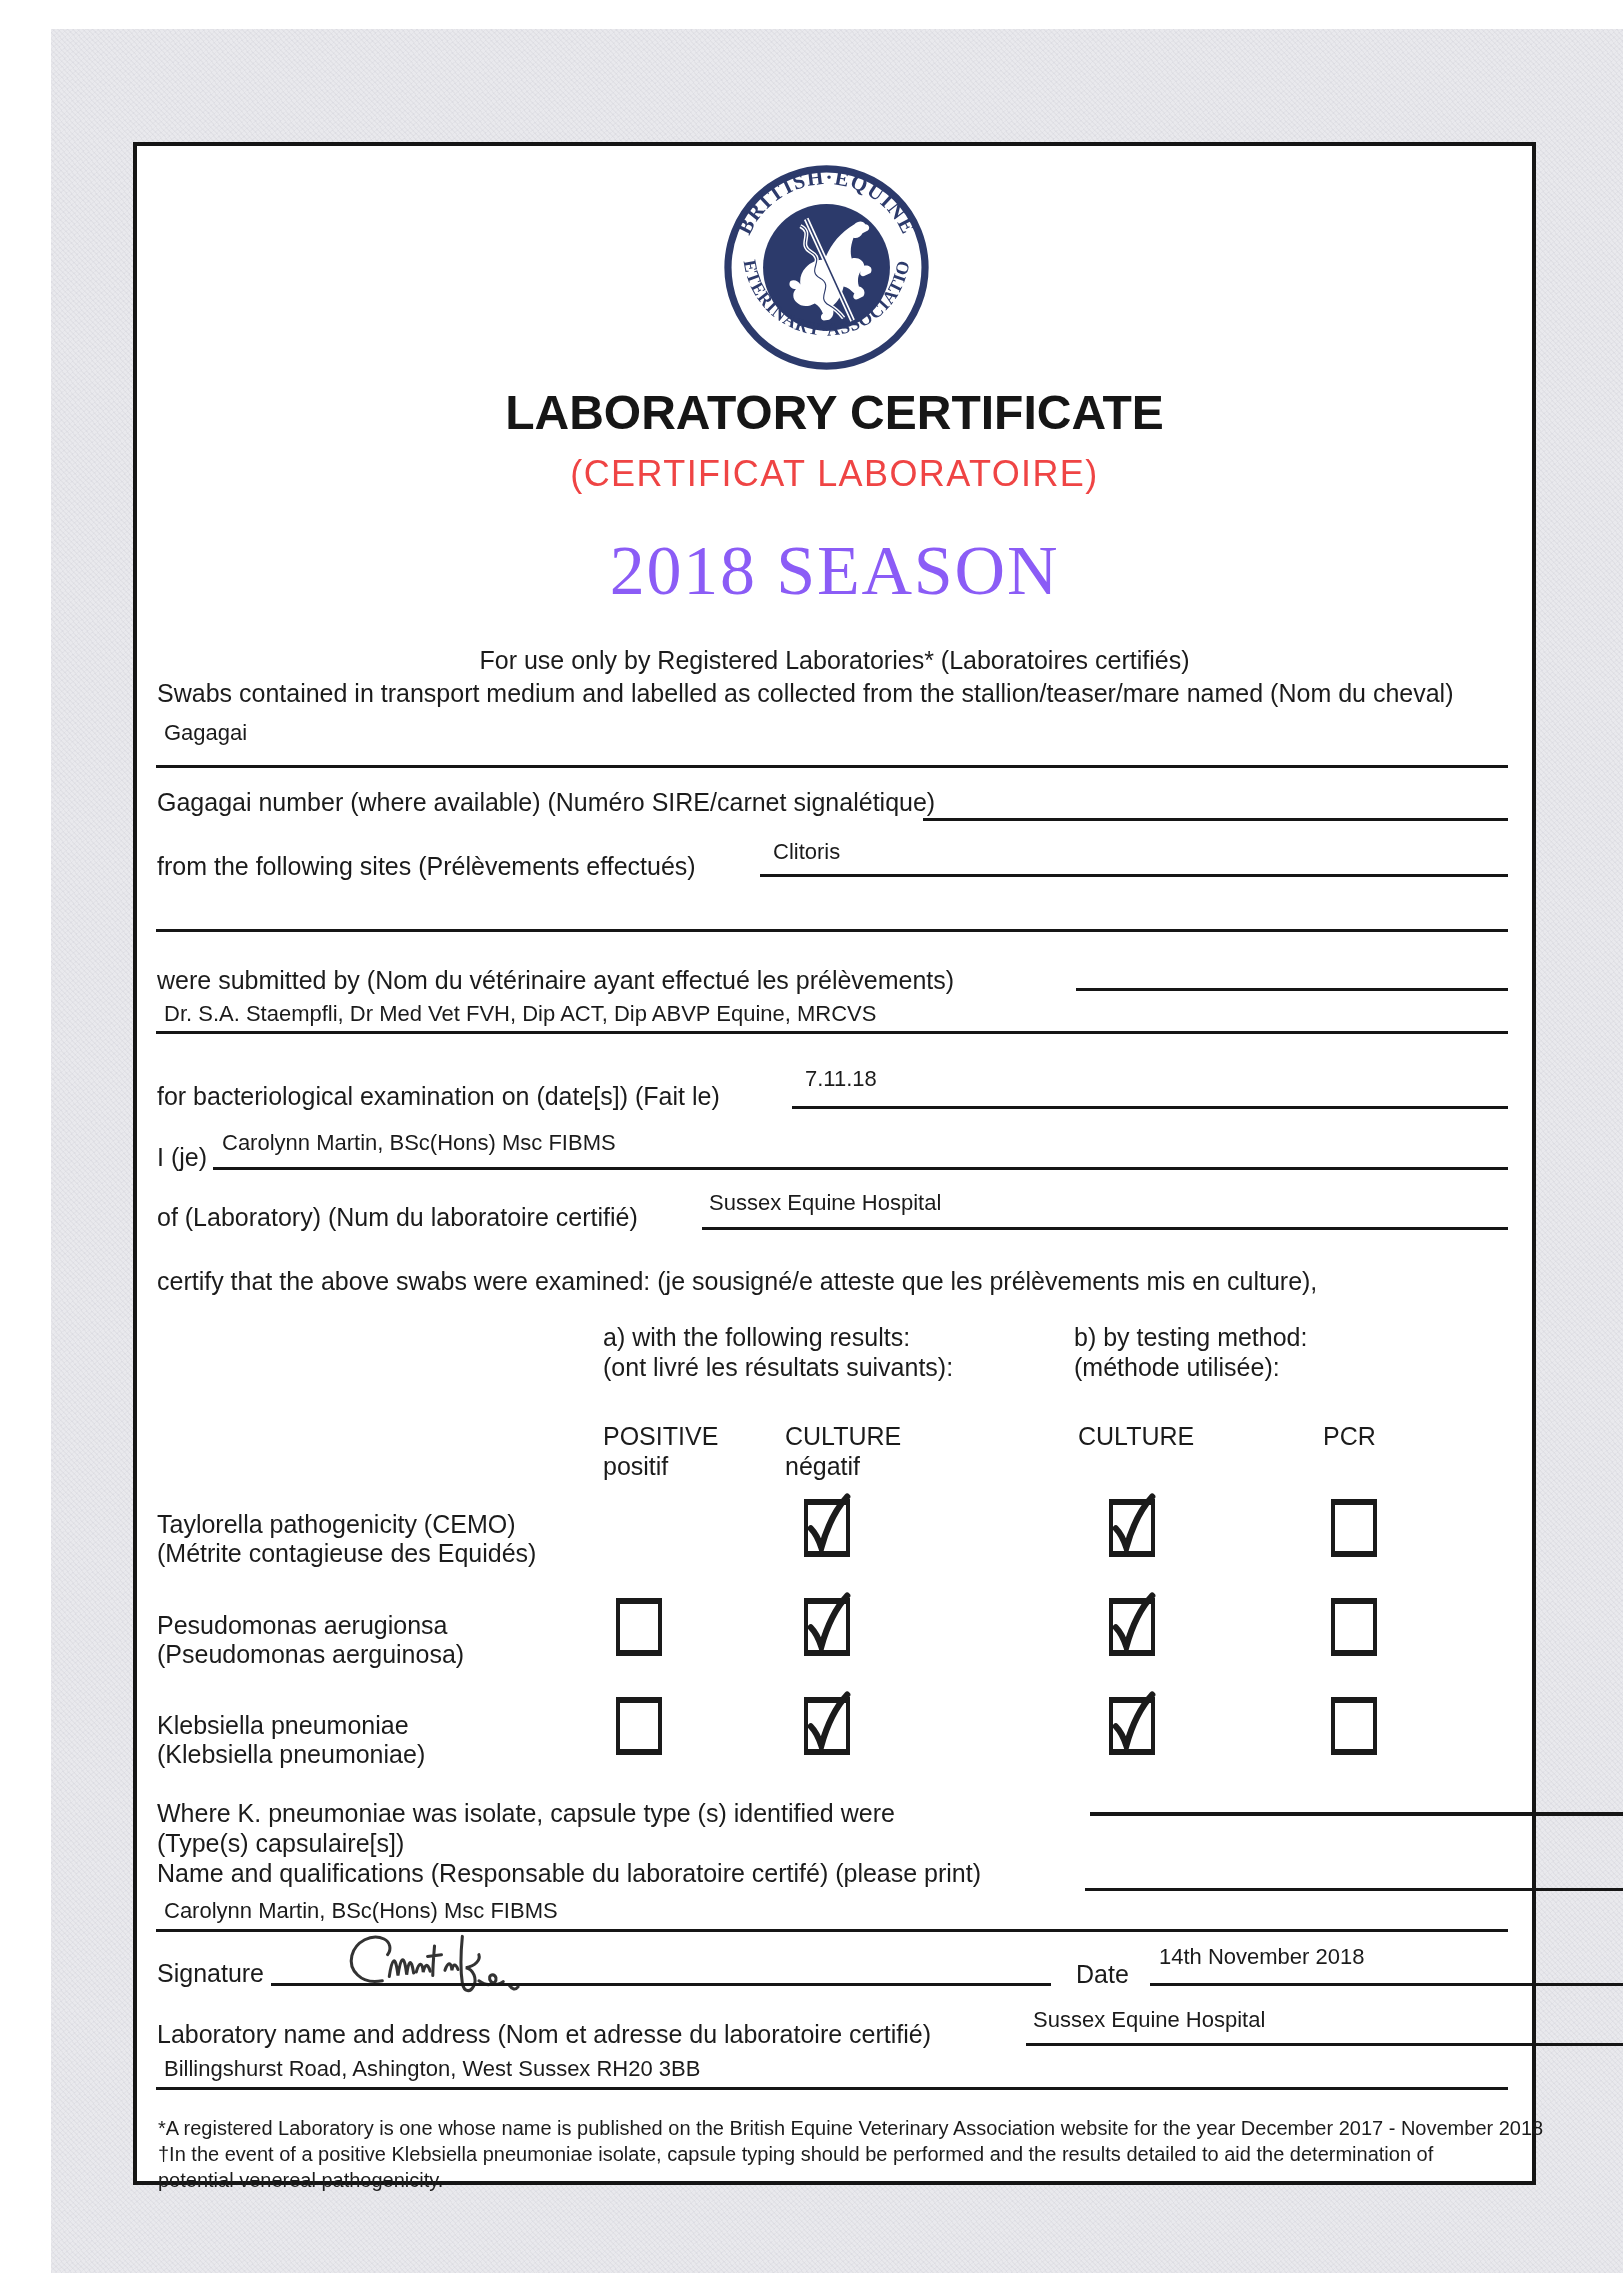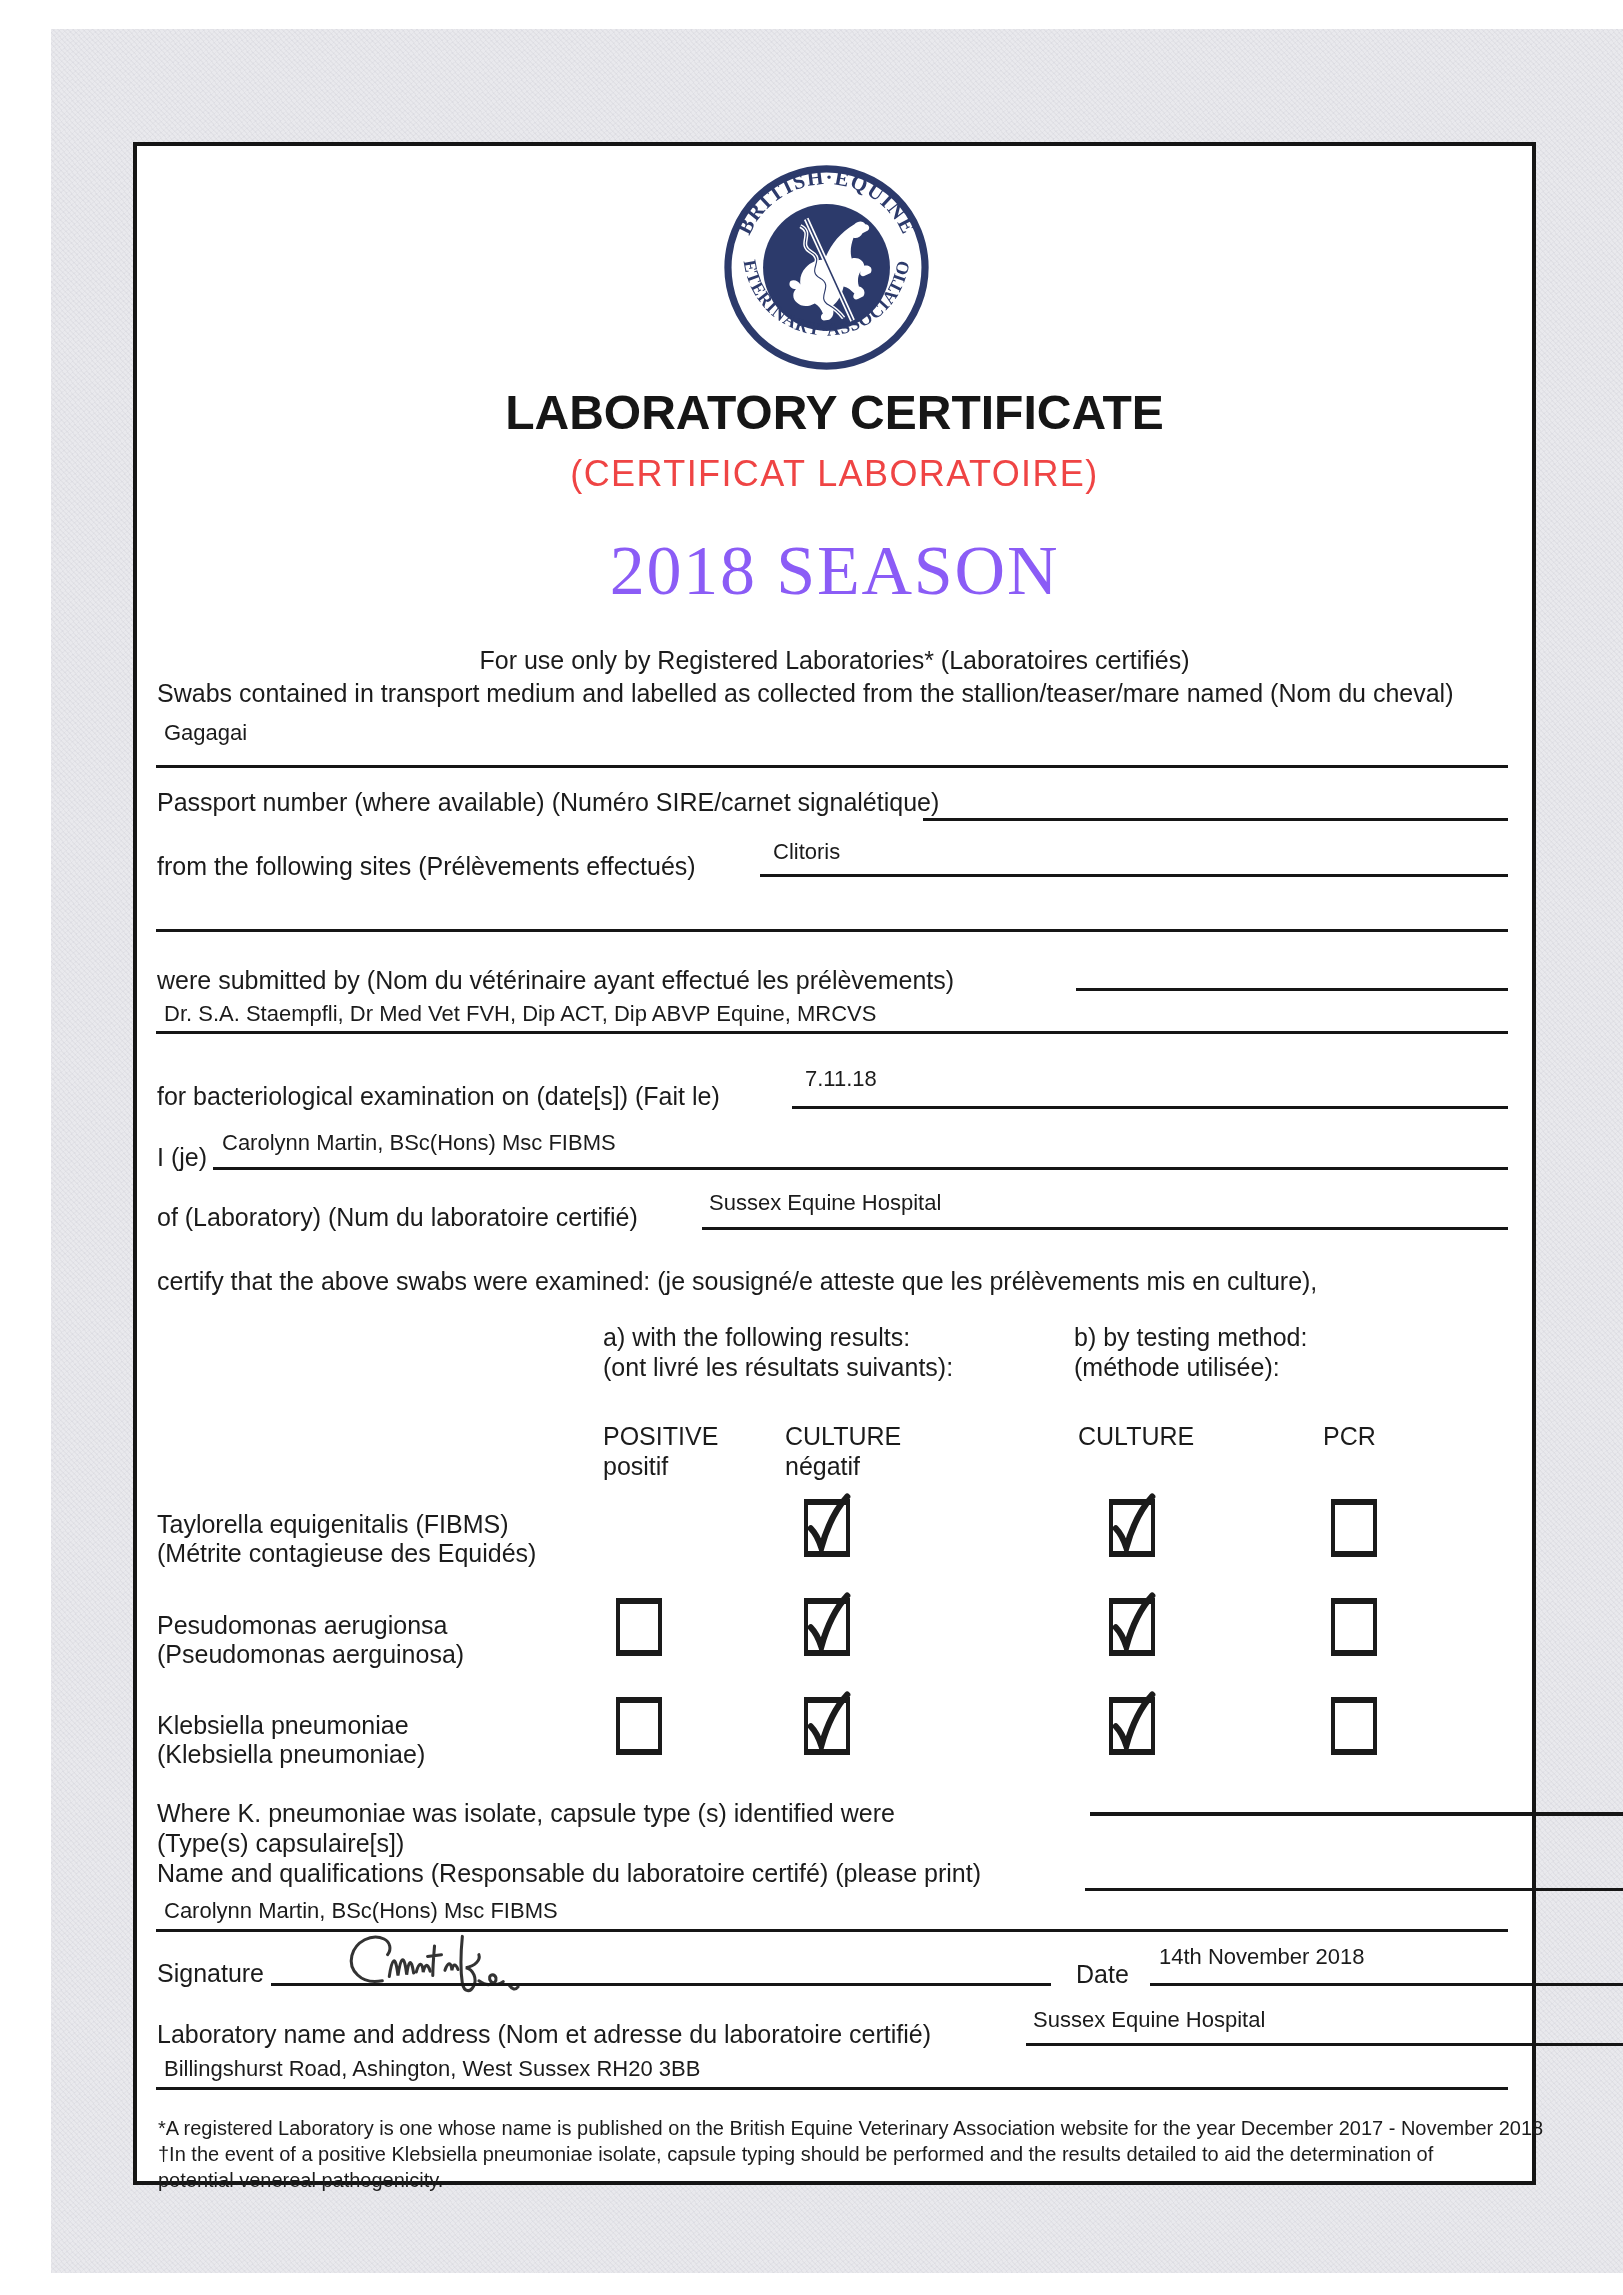--- a/index.html
+++ b/index.html
@@ -73,21 +73,21 @@
 
     <div class="abs center title-main" style="top:239px;">LABORATORY CERTIFICATE</div>
     <div class="abs center title-sub" style="top:307px;">(CERTIFICAT LABORATOIRE)</div>
     <div class="abs center title-season" style="top:385px;">2018 SEASON</div>
     <div class="abs lbl" style="left:20px;top:533px;right:18.4px;">Swabs contained in transport medium and labelled as collected from the stallion/teaser/mare named (Nom du cheval)</div>
 
     <div class="abs center restriction" style="top:500px;">For use only by Registered Laboratories* (Laboratoires certifiés)</div>
     <div class="abs val" style="left:27px;top:572px;">Gagagai</div>
     <div class="rule" style="left:19px;top:619px;width:1352px;"></div>
 
-    <div class="abs lbl" style="left:20px;top:642px;">Passport number (where available) (Numéro SIRE/carnet signalétique)</div>
+    <div class="abs lbl" style="left:20px;top:642px;">Gagagai number (where available) (Numéro SIRE/carnet signalétique)</div>
     <div class="abs val" style="left:799px;top:634px;"></div>
     <div class="rule" style="left:786px;top:672px;width:585px;"></div>
 
     <div class="abs val" style="left:636px;top:691px;">Clitoris</div>
     <div class="abs lbl" style="left:20px;top:706px;">from the following sites (Prélèvements effectués)</div>
     <div class="rule" style="left:623px;top:728px;width:748px;"></div>
 
     <div class="rule" style="left:19px;top:783px;width:1352px;"></div>
 
     <div class="abs lbl" style="left:20px;top:820px;">were submitted by (Nom du vétérinaire ayant effectué les prélèvements)</div>
@@ -123,21 +123,21 @@
       <div>positif</div>
     </div>
     <div class="abs colhead" style="left:648px;top:1275px;">
       <div>CULTURE</div>
       <div>négatif</div>
     </div>
     <div class="abs colhead" style="left:941px;top:1275px;">CULTURE</div>
     <div class="abs colhead" style="left:1186px;top:1275px;">PCR</div>
 
     <div class="abs lbl" style="left:20px;top:1364px;">
-      <div>Taylorella equigenitalis (FIBMS)</div>
+      <div>Taylorella pathogenicity (CEMO)</div>
       <div>(Métrite contagieuse des Equidés)</div>
     </div>
 
     <div class="checkbox checked" style="left:667px;top:1353px;">
       <svg class="tick" width="48" height="64" viewBox="0 0 100 130">
           <path d="M12,72 C20,80 28,94 34,112 C44,76 62,34 88,6" fill="none" stroke="#1b1b1b" stroke-width="13" stroke-linecap="round"></path>
         </svg>
     </div>
     <div class="checkbox checked" style="left:972px;top:1353px;">
       <svg class="tick" width="48" height="64" viewBox="0 0 100 130">

